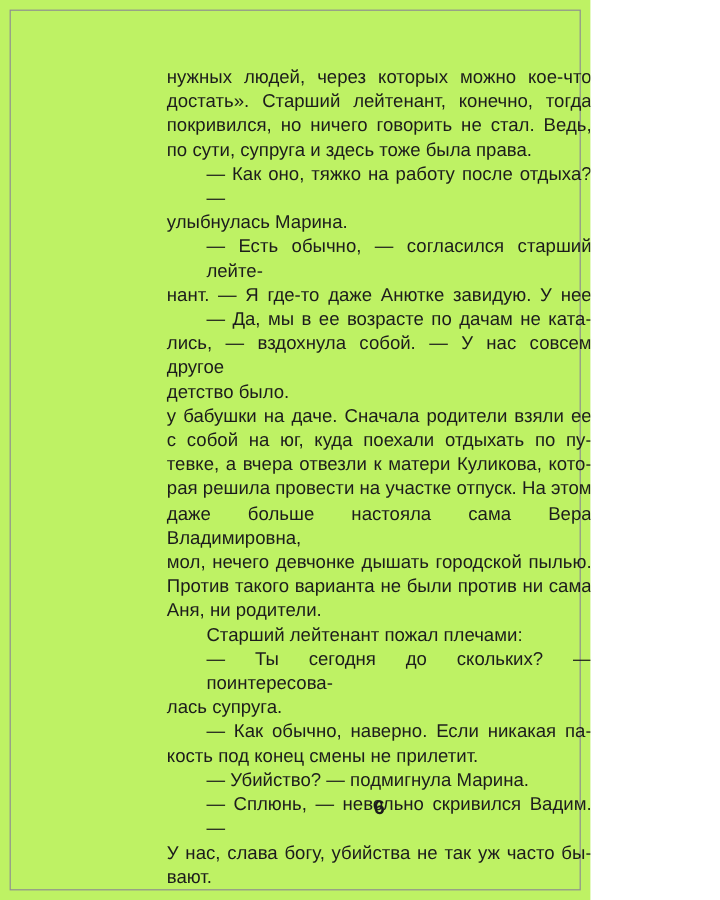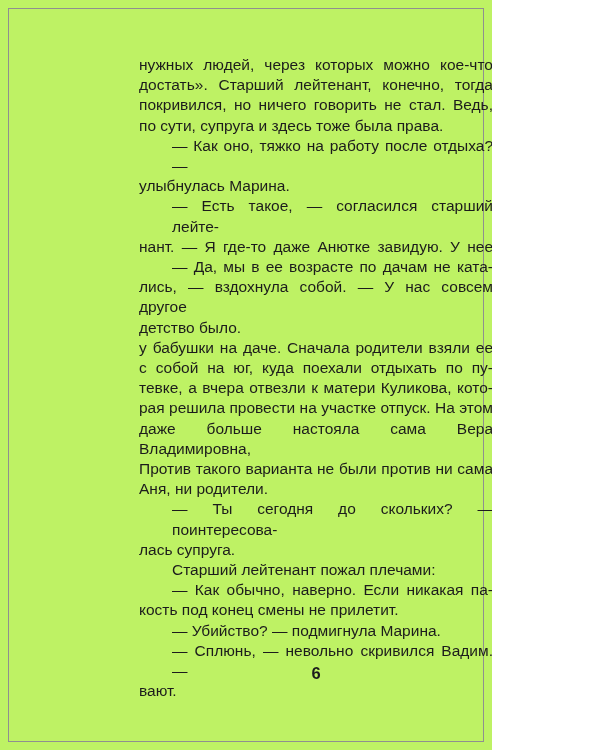--- a/index.html
+++ b/index.html
@@ -68,50 +68,52 @@
         <div class="line">нужных людей, через которых можно кое-что</div>
         <div class="line">достать». Старший лейтенант, конечно, тогда</div>
         <div class="line">покривился, но ничего говорить не стал. Ведь,</div>
         <div class="line last">по сути, супруга и здесь тоже была права.</div>
       </div>
       <div class="paragraph">
         <div class="line indented">— Как оно, тяжко на работу после отдыха? —</div>
         <div class="line last">улыбнулась Марина.</div>
       </div>
       <div class="paragraph">
-        <div class="line indented">— Есть такое, — согласился старший лейте-</div>
+        <div class="line indented">— Есть обычно, — согласился старший лейте-</div>
         <div class="line">нант. — Я где-то даже Анютке завидую. У нее</div>
       </div>
       <div class="paragraph">
         <div class="line indented">— Да, мы в ее возрасте по дачам не ката-</div>
         <div class="line">лись, — вздохнула собой. — У нас совсем другое</div>
         <div class="line last">детство было.</div>
       </div>
       <div class="paragraph">
         <div class="line">у бабушки на даче. Сначала родители взяли ее</div>
         <div class="line">с собой на юг, куда поехали отдыхать по пу-</div>
         <div class="line">тевке, а вчера отвезли к матери Куликова, кото-</div>
         <div class="line">рая решила провести на участке отпуск. На этом</div>
         <div class="line">даже больше настояла сама Вера Владимировна,</div>
+        <div class="line">мол, нечего девчонке дышать городской пылью.</div>
         <div class="line">Против такого варианта не были против ни сама</div>
         <div class="line last">Аня, ни родители.</div>
       </div>
       <div class="paragraph">
+        <div class="line last indented">Старший лейтенант пожал плечами:</div>
+      </div>
+      <div class="paragraph">
         <div class="line indented">— Ты сегодня до скольких? — поинтересова-</div>
         <div class="line last">лась супруга.</div>
-      </div>
-      <div class="paragraph">
-        <div class="line last indented">Старший лейтенант пожал плечами:</div>
       </div>
       <div class="paragraph">
         <div class="line indented">— Как обычно, наверно. Если никакая па-</div>
         <div class="line last">кость под конец смены не прилетит.</div>
       </div>
       <div class="paragraph">
         <div class="line last indented">— Убийство? — подмигнула Марина.</div>
       </div>
       <div class="paragraph">
         <div class="line indented">— Сплюнь, — невольно скривился Вадим. —</div>
+        <div class="line">У нас, слава богу, убийства не так уж часто бы-</div>
         <div class="line last">вают.</div>
       </div>
     </div>
   <div class="page-number">6</div>
 </div>
 
 </body></html>

